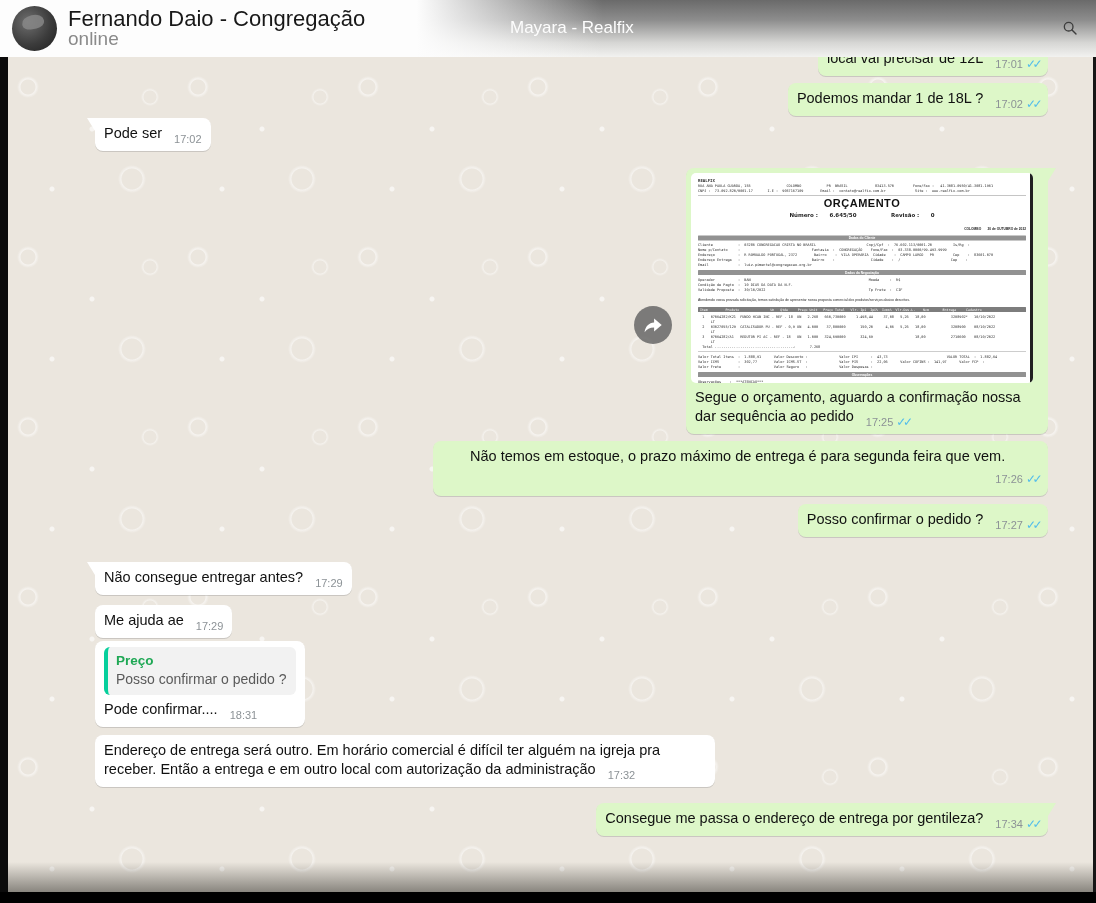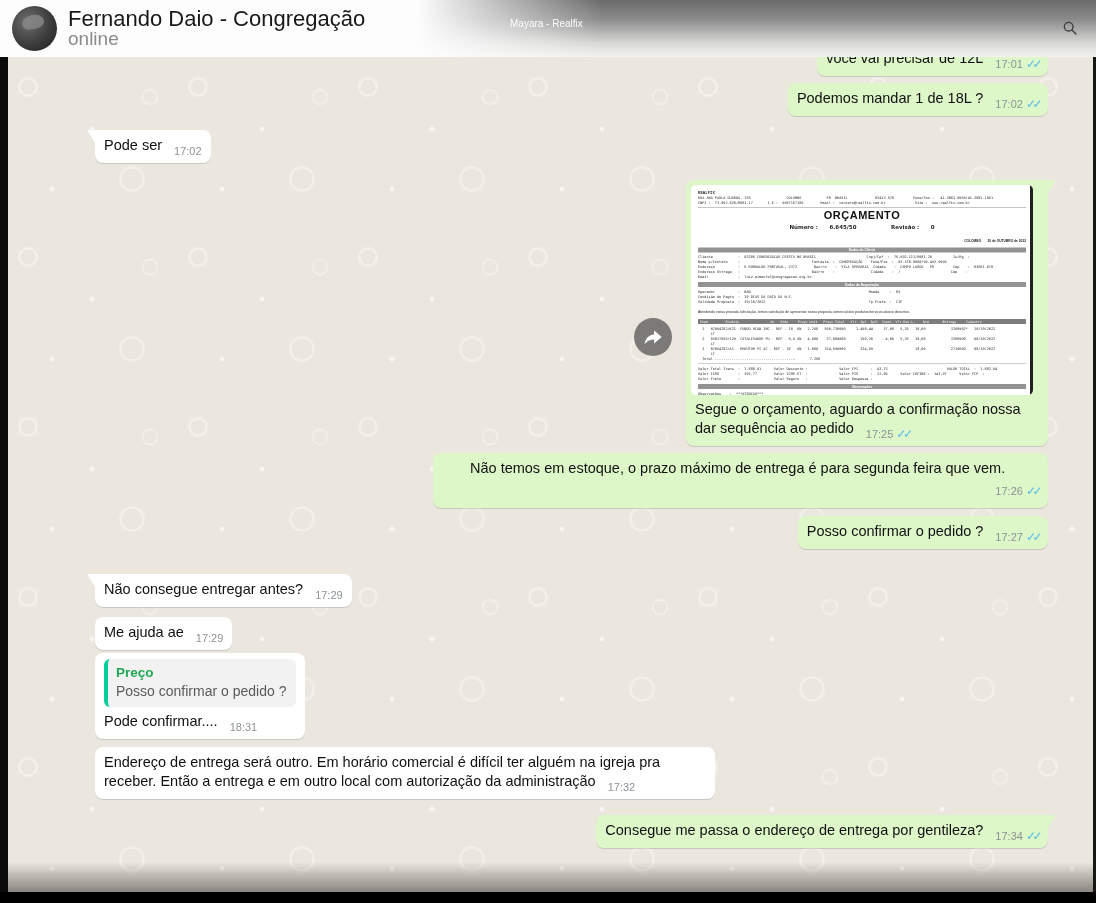--- a/index.html
+++ b/index.html
@@ -12,21 +12,21 @@
       linear-gradient(to right,#fdfdfd 0%,#fdfdfd 38%,rgba(253,253,253,0) 55%),
       linear-gradient(to bottom,#6a6a6a 0%,#8d8d8d 35%,#d6d6d4 75%,#f2f2f0 100%);}
   .avatar{position:absolute;left:12px;top:6px;width:45px;height:45px;border-radius:50%;
     background:radial-gradient(circle at 35% 35%,#6e6e6e 0%,#3c3c3c 55%,#1d1d1d 100%);
     overflow:hidden;}
   .avatar::after{content:"";position:absolute;left:10px;top:9px;width:22px;height:14px;
     background:#8a8a8a;border-radius:50% 50% 40% 40%;transform:rotate(-12deg);opacity:.8;}
   .contact{position:absolute;left:68px;top:8px;}
   .contact-name{font-size:22px;color:#181818;line-height:22px;}
   .contact-status{font-size:19px;color:#8a8a8a;line-height:17px;}
-  .other-window-title{position:absolute;left:510px;top:18px;font-size:10px;color:#fdfdfd;}
+  .other-window-title{position:absolute;left:510px;top:18px;font-size:17px;color:#fdfdfd;}
   .search-btn{position:absolute;right:12px;top:14px;width:28px;height:28px;
     display:flex;align-items:center;justify-content:center;background:transparent;border:none;}
 
   
   .chat{position:absolute;top:57px;left:0;right:0;bottom:11px;overflow:hidden;
     background-color:#ebe6de;
     background-image:
       radial-gradient(circle 11px at 28px 30px, rgba(255,255,255,0) 7px, rgba(255,255,255,.55) 8px, rgba(255,255,255,0) 11px),
       radial-gradient(circle 3px at 92px 72px, rgba(255,255,255,.6) 2px, rgba(255,255,255,0) 3px),
       radial-gradient(circle 15px at 132px 122px, rgba(255,255,255,0) 10px, rgba(255,255,255,.5) 11px, rgba(255,255,255,0) 14px),
@@ -90,35 +90,35 @@
   .doc-totals{border-top:1px solid #9a9a9a;margin-top:5px;padding-top:5px;}
   .caption{padding:5px 4px 2px 4px;font-size:14.5px;line-height:19px;color:#111;}
 
   .forward-btn{position:absolute;left:-52px;top:138px;width:38px;height:38px;border-radius:50%;
     background:rgba(95,95,95,.80);display:flex;align-items:center;justify-content:center;border:none;}
 
   .wide-615{width:615px;max-width:615px;box-sizing:border-box;padding-left:37px;}
   .wide-620{width:620px;max-width:620px;box-sizing:border-box;}
 
   
-  .r0{margin-top:-14px;} .r1{margin-top:7px;} .r2{margin-top:14px;} .r3{margin-top:17px;}
+  .r0{margin-top:-14px;} .r1{margin-top:7px;} .r2{margin-top:2px;} .r3{margin-top:17px;}
   .r4{margin-top:7px;} .r5{margin-top:8px;} .r6{margin-top:25px;} .r7{margin-top:10px;}
   .r8{margin-top:3px;} .r9{margin-top:8px;} .r10{margin-top:16px;}
 </style>
 </head>
 <body>
 
 <div class="app">
 
   <div class="chat">
     <div class="stream">
 
       <div class="row right r0">
         <div class="bubble out">
-          <span>voce vai precisar de 12L</span><span class="meta"><span>17:01</span><span class="ticks">✓✓</span></span>
+          <span>local vai precisar de 12L</span><span class="meta"><span>17:01</span><span class="ticks">✓✓</span></span>
         </div>
       </div>
 
       <div class="row right r1">
         <div class="bubble out">
           <span>Podemos mandar 1 de 18L ?</span><span class="meta"><span>17:02</span><span class="ticks">✓✓</span></span>
         </div>
       </div>
 
       <div class="row r2">

